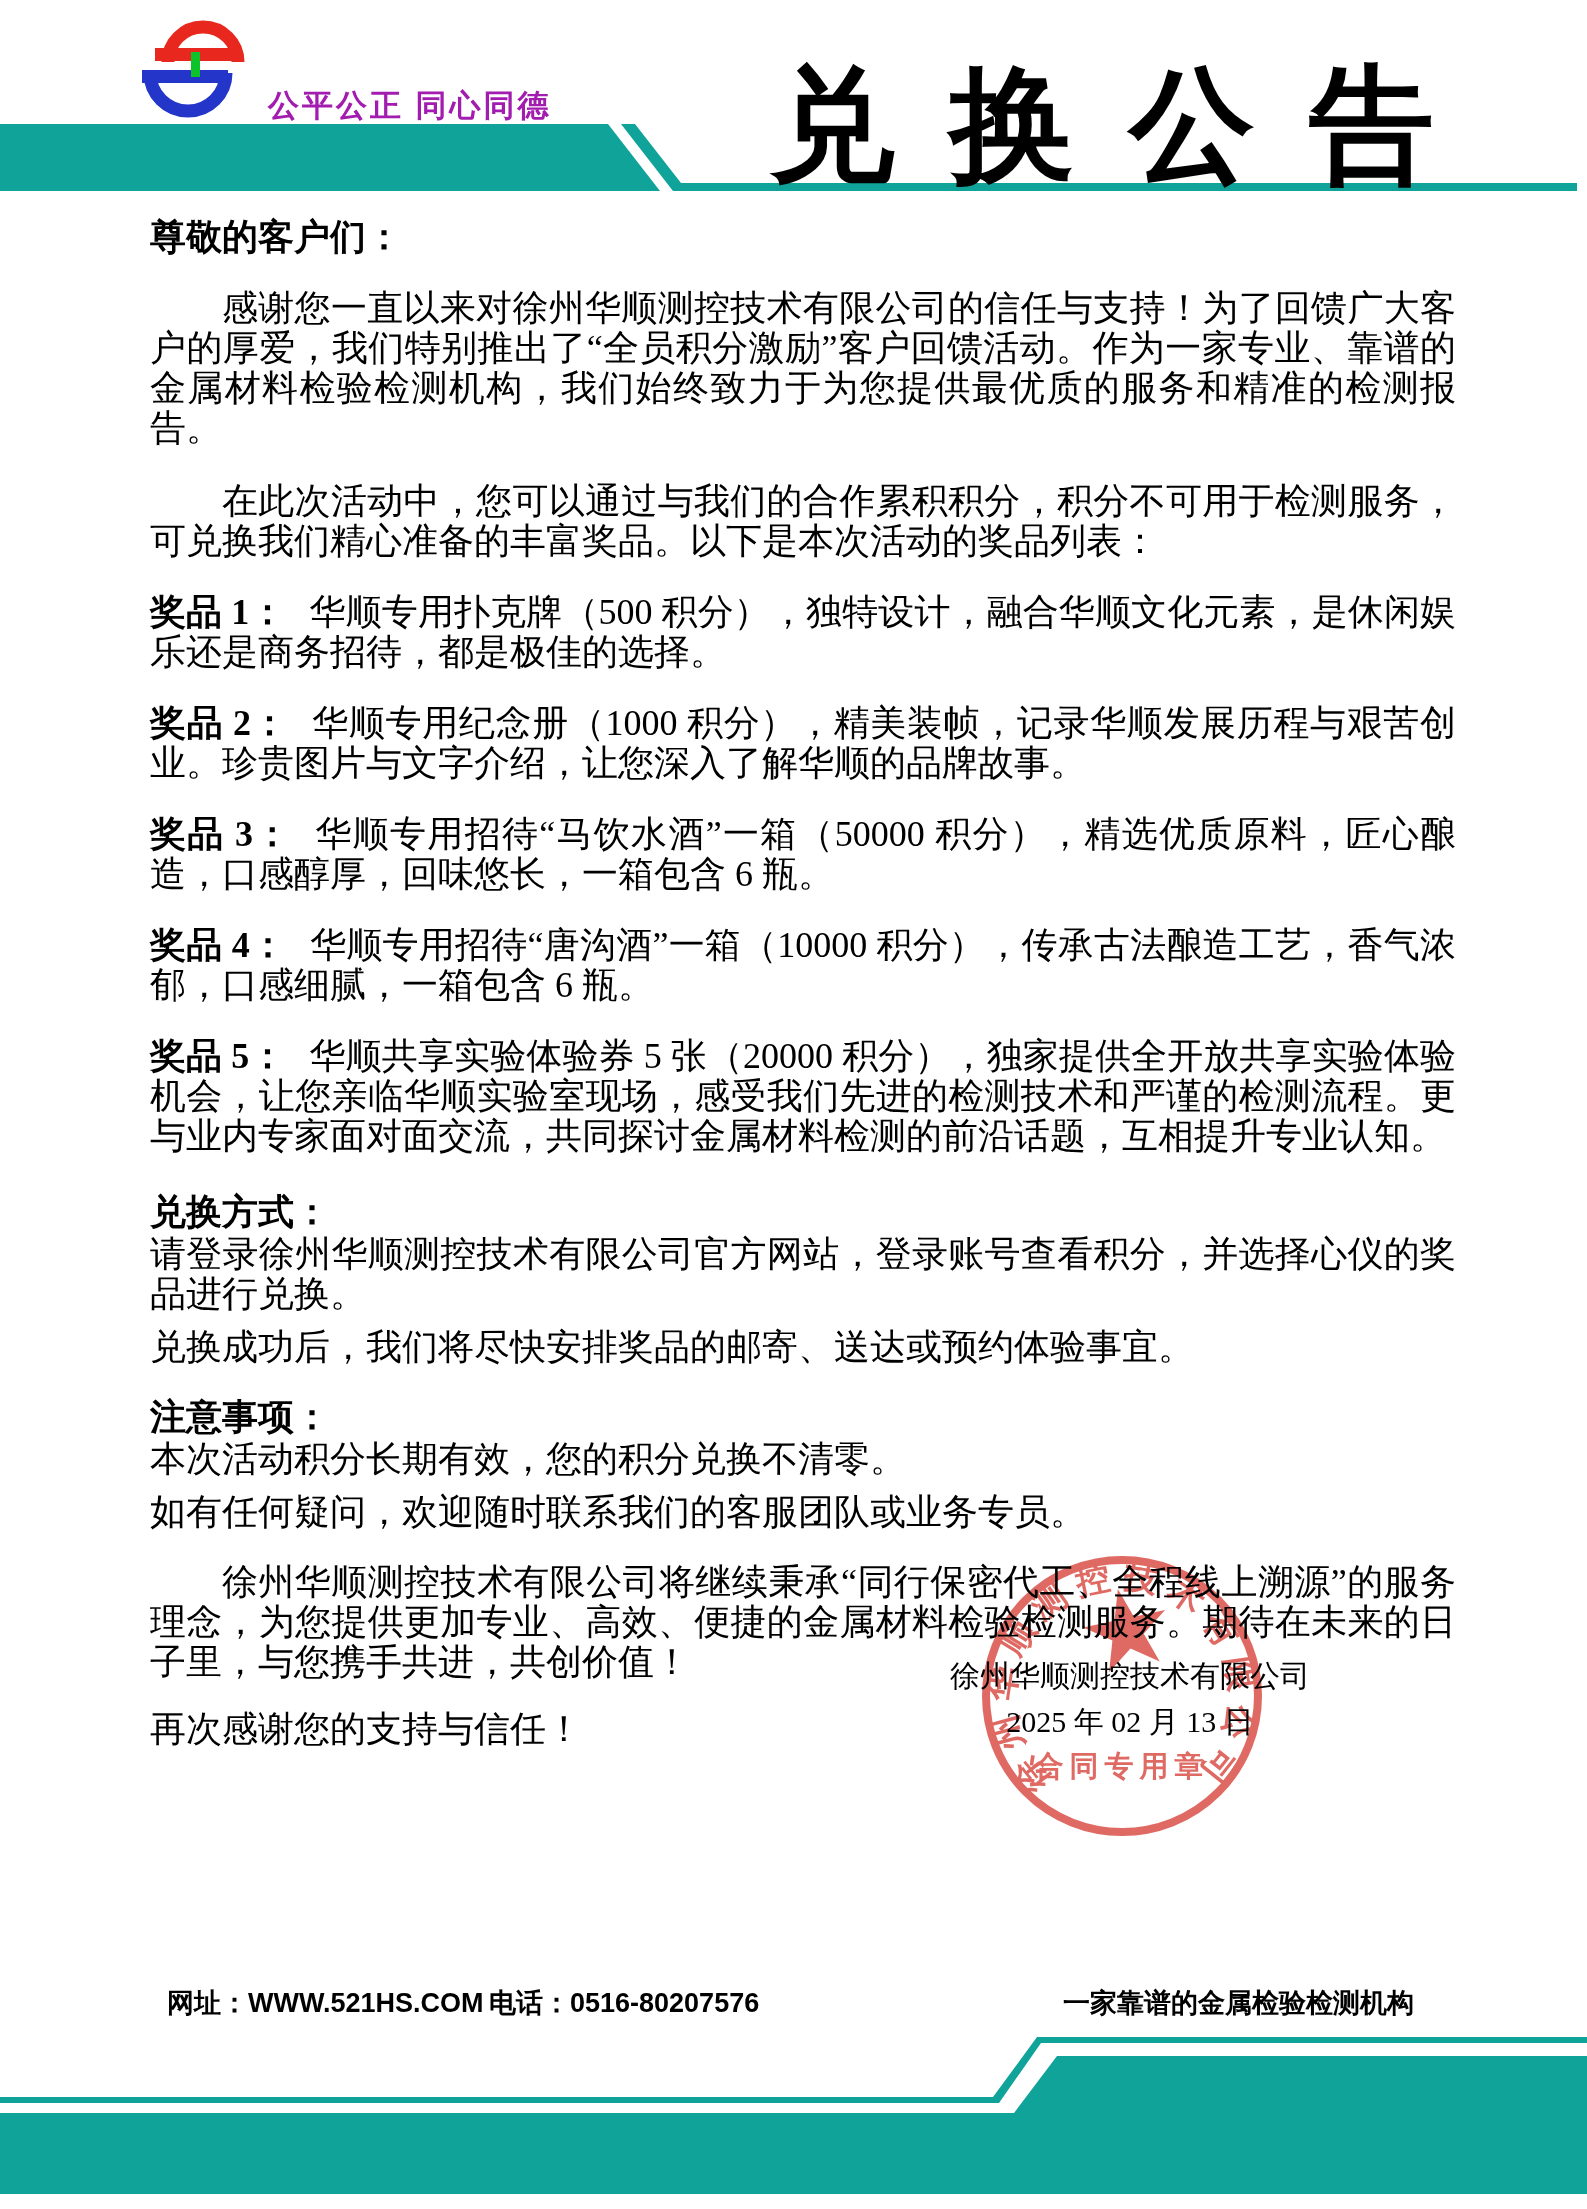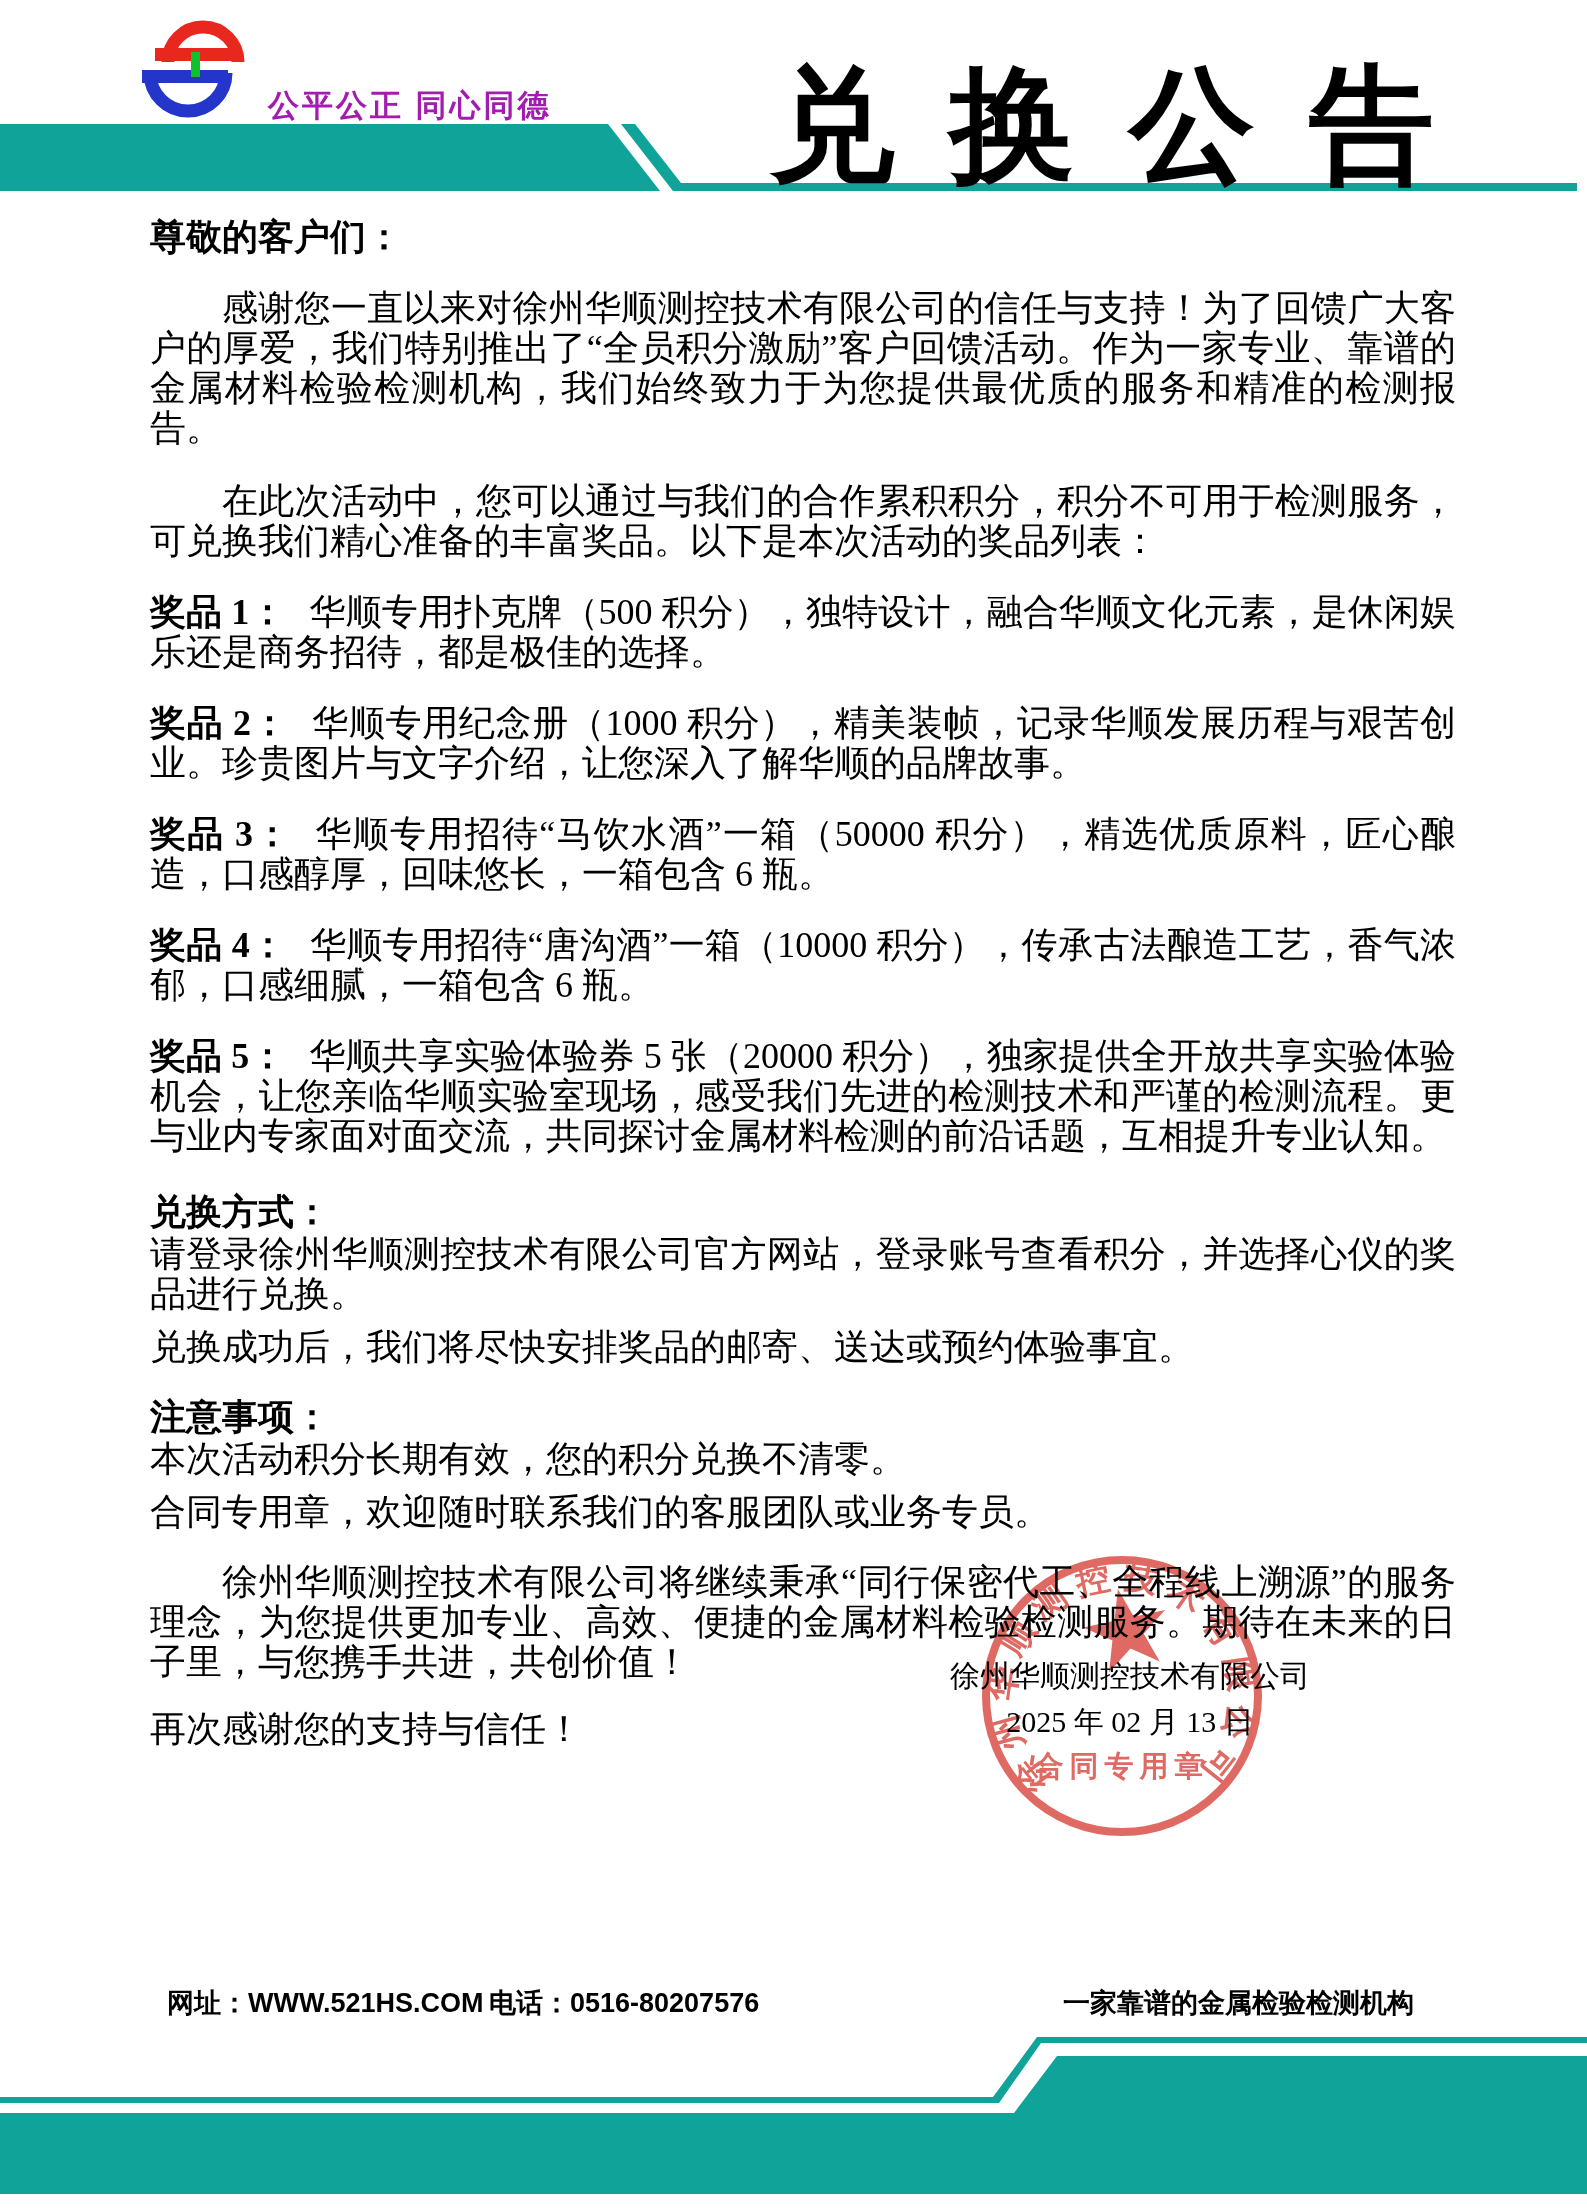--- a/index.html
+++ b/index.html
@@ -69,21 +69,21 @@
     <p><span class="plabel">奖品 3：</span><span>华顺专用招待“马饮水酒”一箱（50000 积分），精选优质原料，匠心酿造，口感醇厚，回味悠长，一箱包含 6 瓶。</span></p>
     <p><span class="plabel">奖品 4：</span><span>华顺专用招待“唐沟酒”一箱（10000 积分），传承古法酿造工艺，香气浓郁，口感细腻，一箱包含 6 瓶。</span></p>
     <p class="mb36"><span class="plabel">奖品 5：</span><span>华顺共享实验体验券 5 张（20000 积分），独家提供全开放共享实验体验机会，让您亲临华顺实验室现场，感受我们先进的检测技术和严谨的检测流程。更与业内专家面对面交流，共同探讨金属材料检测的前沿话题，互相提升专业认知。</span></p>
 
     <p class="bold mb0">兑换方式：</p>
     <p class="mbsm">请登录徐州华顺测控技术有限公司官方网站，登录账号查看积分，并选择心仪的奖品进行兑换。</p>
     <p class="mb30">兑换成功后，我们将尽快安排奖品的邮寄、送达或预约体验事宜。</p>
 
     <p class="bold mb0">注意事项：</p>
     <p class="mbsm">本次活动积分长期有效，您的积分兑换不清零。</p>
-    <p class="mb30">合同专用章，欢迎随时联系我们的客服团队或业务专员。</p>
+    <p class="mb30">如有任何疑问，欢迎随时联系我们的客服团队或业务专员。</p>
 
     <p class="ind mb27">徐州华顺测控技术有限公司将继续秉承“同行保密代工、全程线上溯源”的服务理念，为您提供更加专业、高效、便捷的金属材料检验检测服务。期待在未来的日子里，与您携手共进，共创价值！</p>
     <p>再次感谢您的支持与信任！</p>
   </main>
 
   <div class="sig company">徐州华顺测控技术有限公司</div>
   <div class="sig date">2025 年 02 月 13 日</div>
 
   <svg class="stamp" width="288" height="288" viewBox="0 0 288 288">
     <g opacity="0.8">

